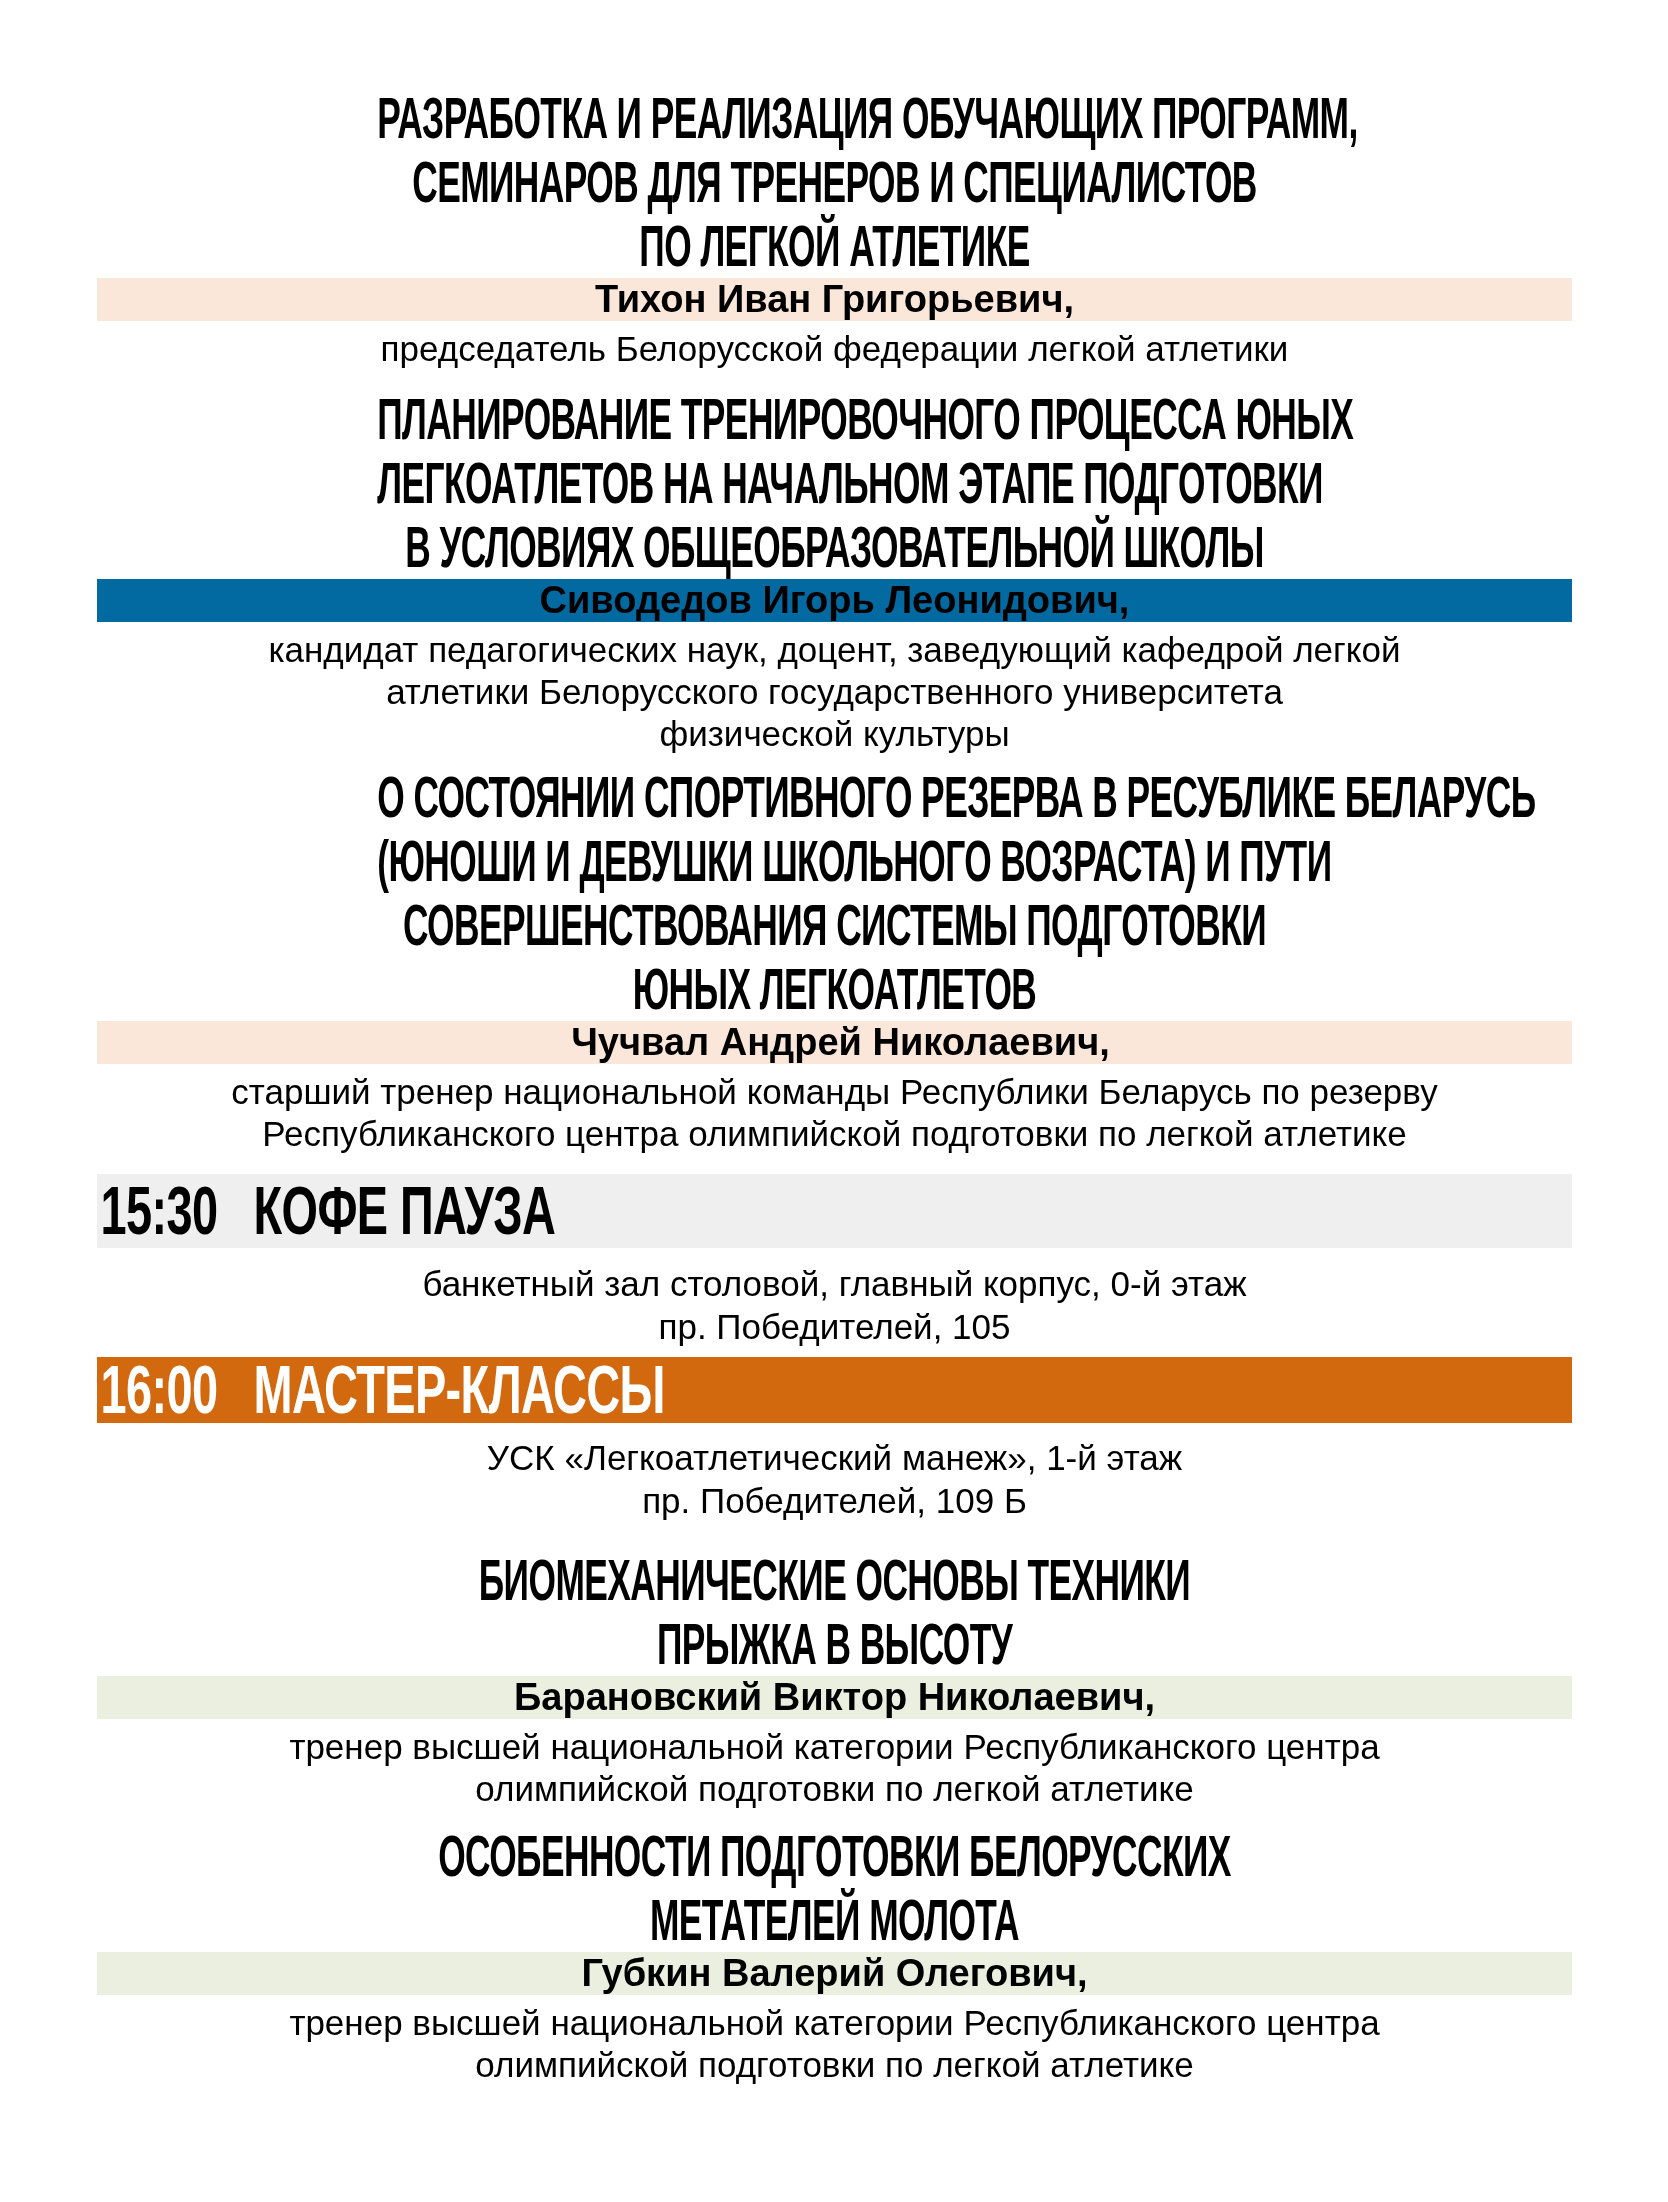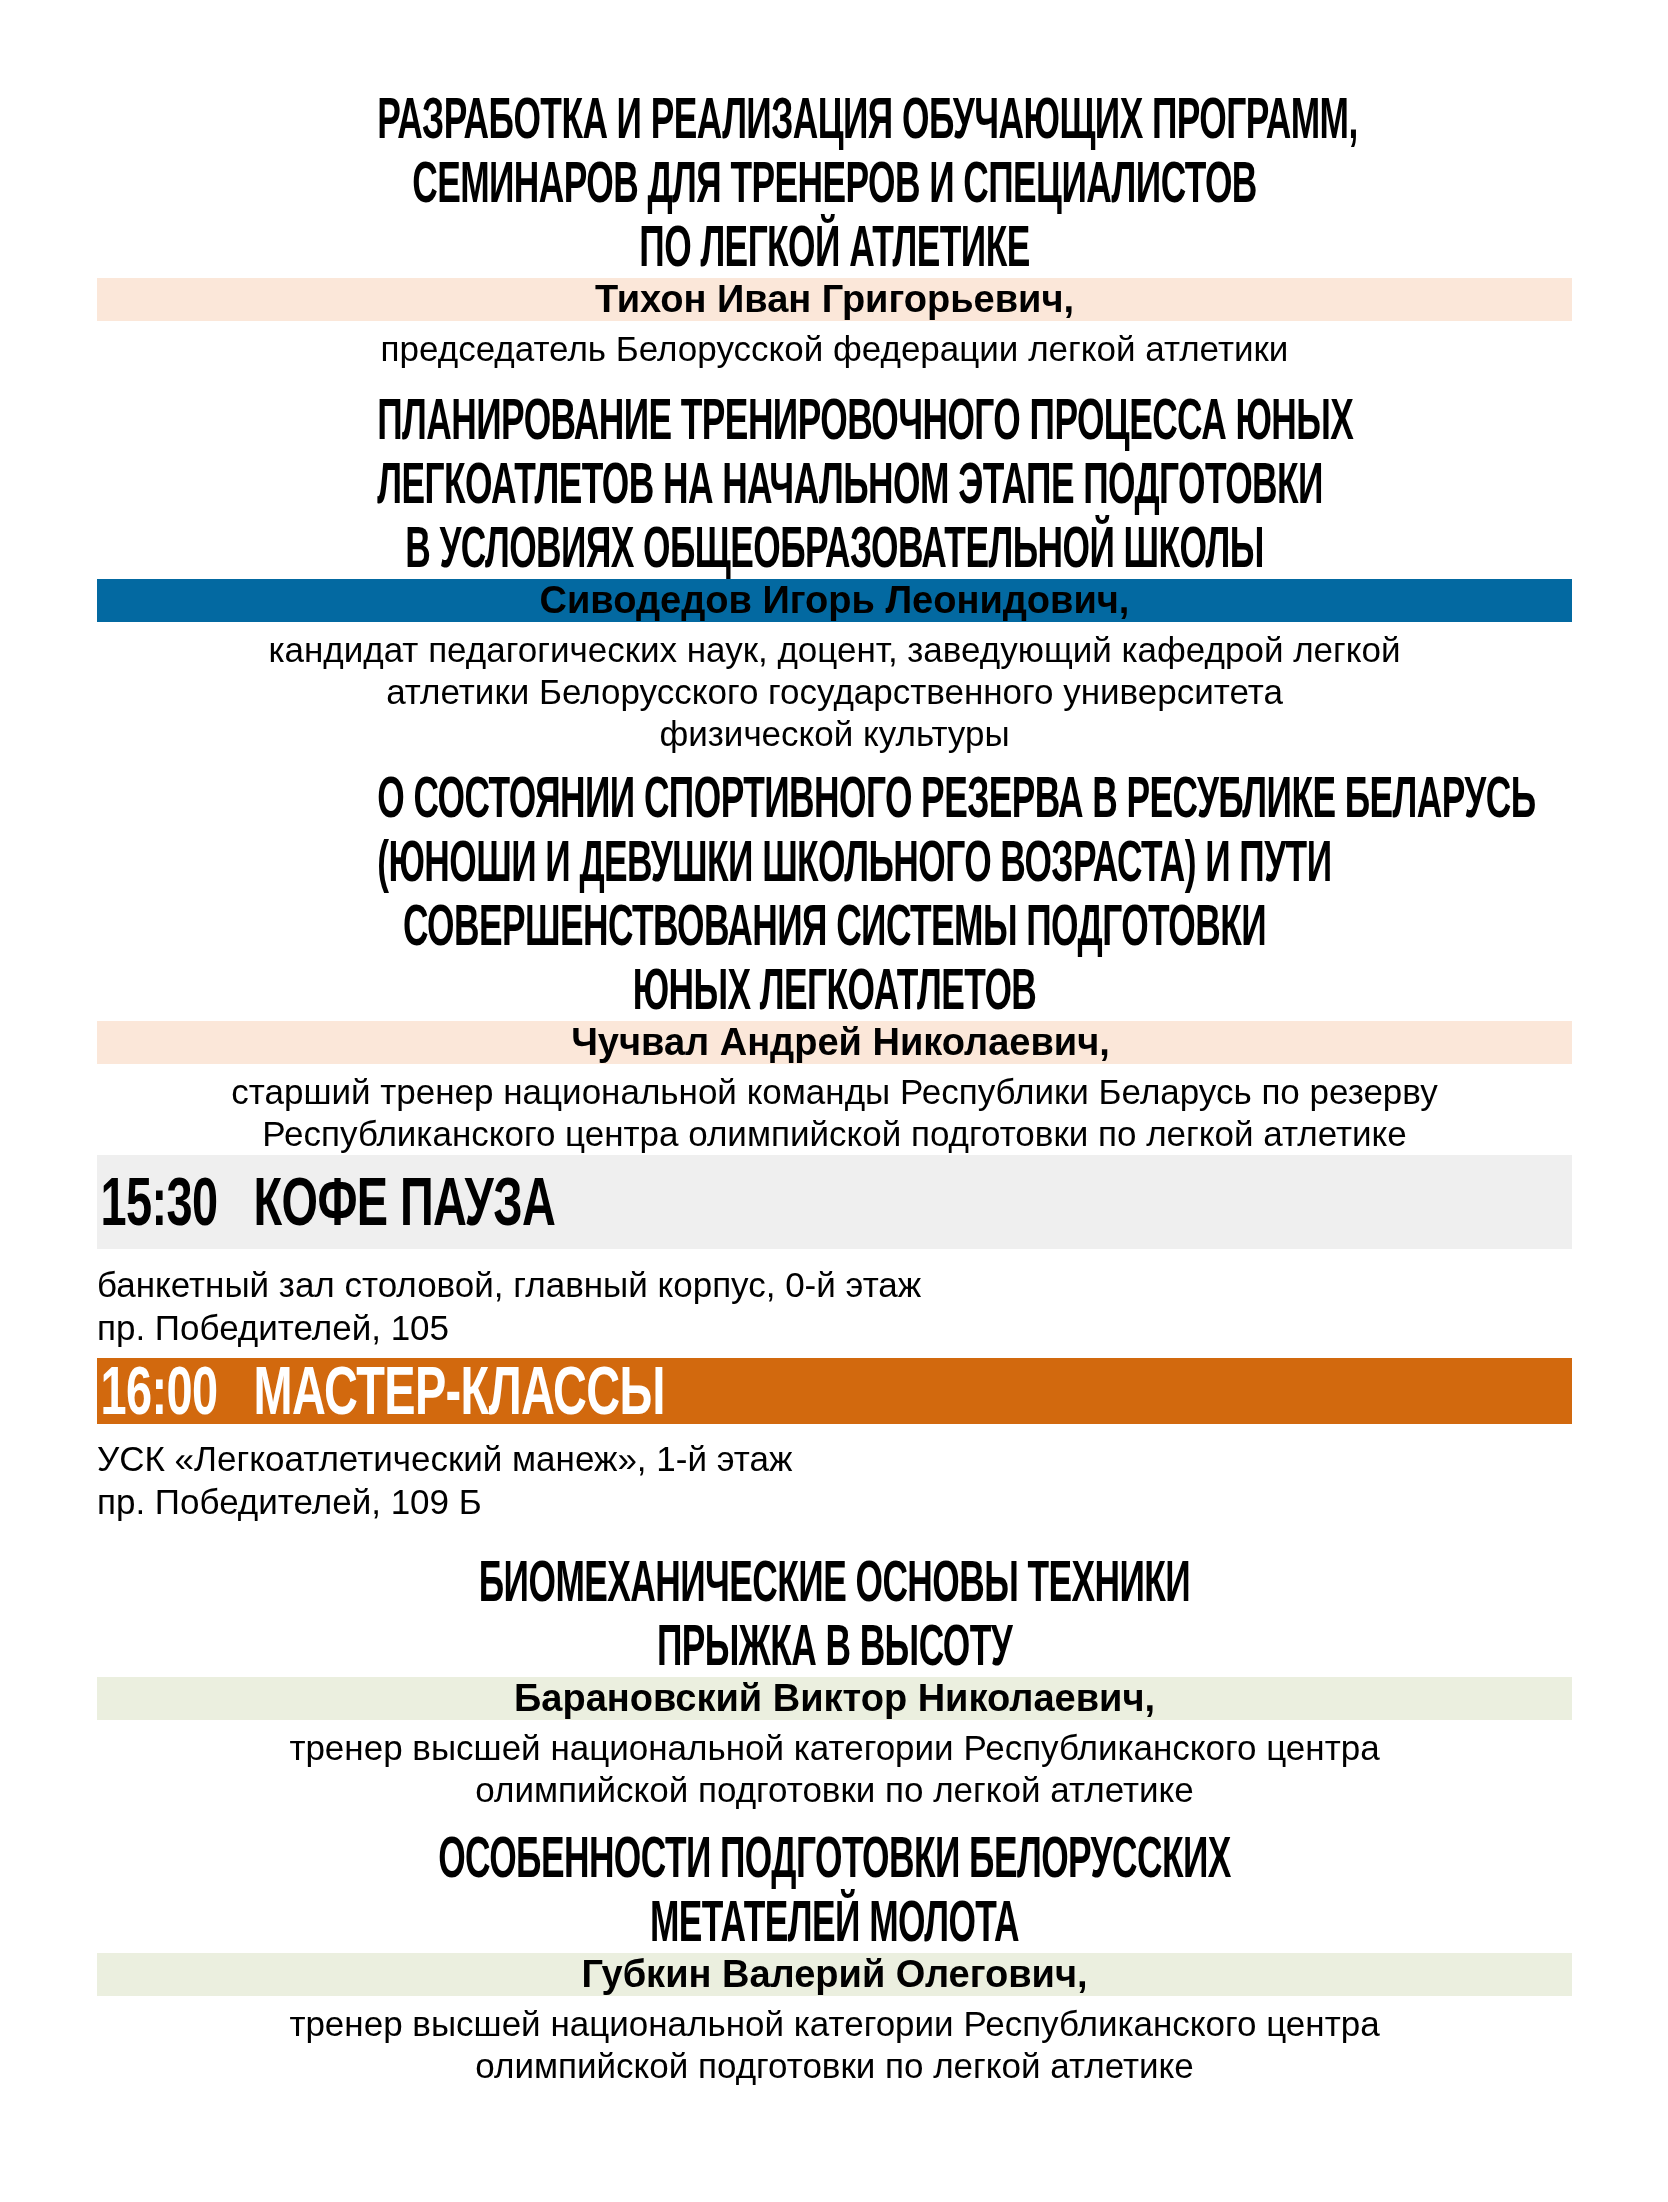--- a/index.html
+++ b/index.html
@@ -55,42 +55,42 @@
     text-align: center;
     white-space: nowrap;
   }
 
   
   .time-band {
     display: flex;
     align-items: center;
     overflow: hidden;
   }
-  .time-band.gray   { height: 94px; }
+  .time-band.gray   { height: 74px; margin-top: 19px; }
   .time-band.orange { height: 66px; margin-top: 8.6px; color: #ffffff; }
   .time-row {
     display: flex;
     gap: 53px;
     align-items: baseline;
     padding-left: 5.2px;
     font-weight: bold;
     font-size: 69px;
     line-height: 72px;
     white-space: nowrap;
     letter-spacing: -0.9px;
     transform: scaleX(0.68);
     transform-origin: 0 50%;
   }
 
   
   .loc { margin-top: 13.8px; }
   .loc-line {
     font-size: 35px;
     line-height: 43px;
-    text-align: left;
+    text-align: center;
     white-space: nowrap;
   }
 
   
   .sec-h2 { margin-top: 17px; }
   .sec-h3 { margin-top: 10.3px; }
   .sec-h4 { margin-top: 26px; }
   .sec-h5 { margin-top: 13.8px; }
 </style>
 </head>

